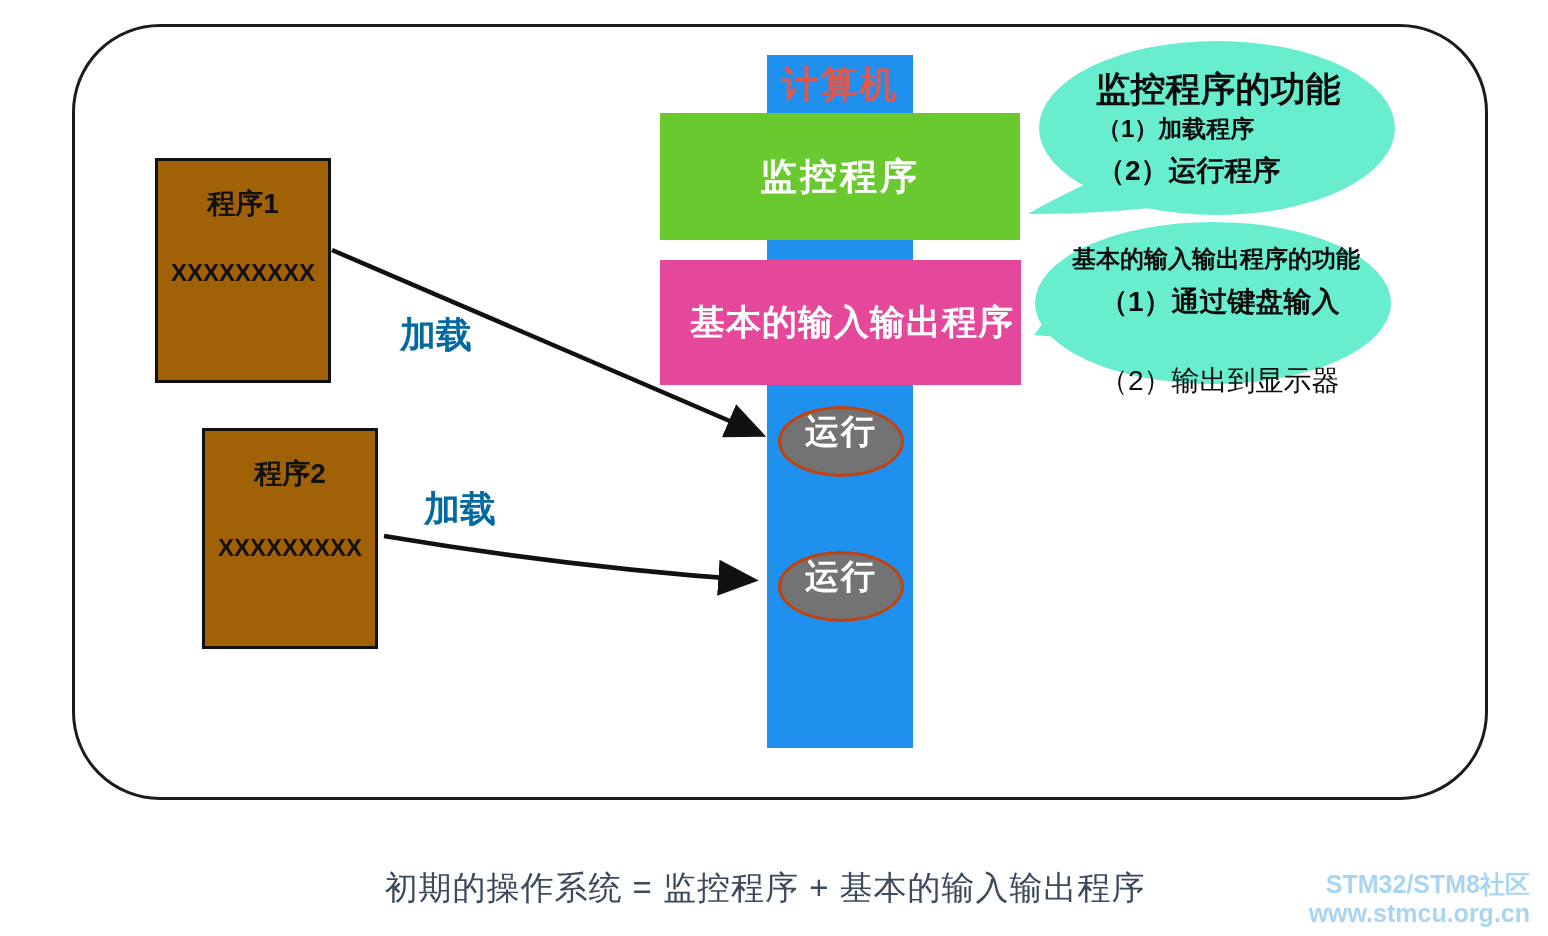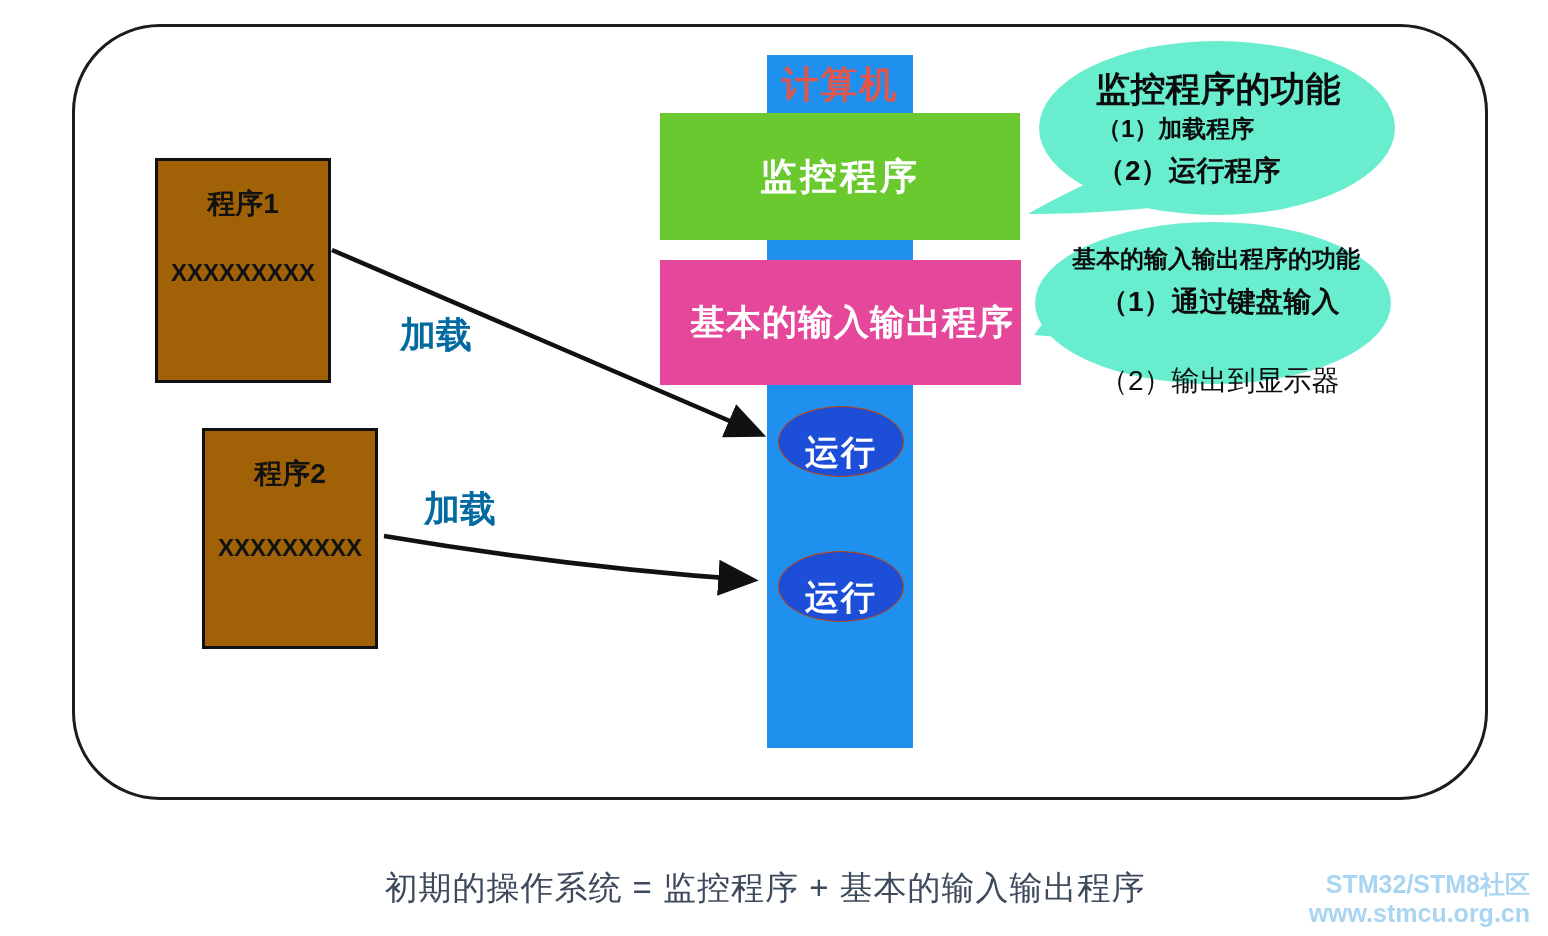--- a/index.html
+++ b/index.html
@@ -32,22 +32,22 @@
   }
   .monitor-box .box-label { color: #ffffff; font-size: 37px; font-weight: bold; letter-spacing: 3px; }
   .bios-box {
     position: absolute; left: 660px; top: 260px; width: 361px; height: 125px;
     background: #e5489b; z-index: 2;
     display: flex; align-items: center; justify-content: center; padding-left: 23px;
   }
   .bios-box .box-label { color: #ffffff; font-size: 35px; font-weight: bold; letter-spacing: 1px; }
   .run-oval {
     position: absolute; left: 778px; width: 126px; height: 71px;
-    background: #1d4ed8; border: 1px solid #c2410c; border-radius: 50%;
-    display: flex; align-items: flex-end; justify-content: center; z-index: 2;
+    background: #737373; border: 3px solid #c2410c; border-radius: 50%;
+    display: flex; align-items: flex-start; justify-content: center; z-index: 2;
   }
   .run-oval.first { top: 406px; }
   .run-oval.second { top: 551px; }
   .run-oval .oval-label { color: #ffffff; font-size: 34px; font-weight: bold; letter-spacing: 2px; }
   .program-card {
     position: absolute; background: #a16207; border: 3px solid #111111; z-index: 2;
   }
   .program-card.p1 { left: 155px; top: 158px; width: 176px; height: 225px; }
   .program-card.p2 { left: 202px; top: 428px; width: 176px; height: 221px; }
   .program-title {

